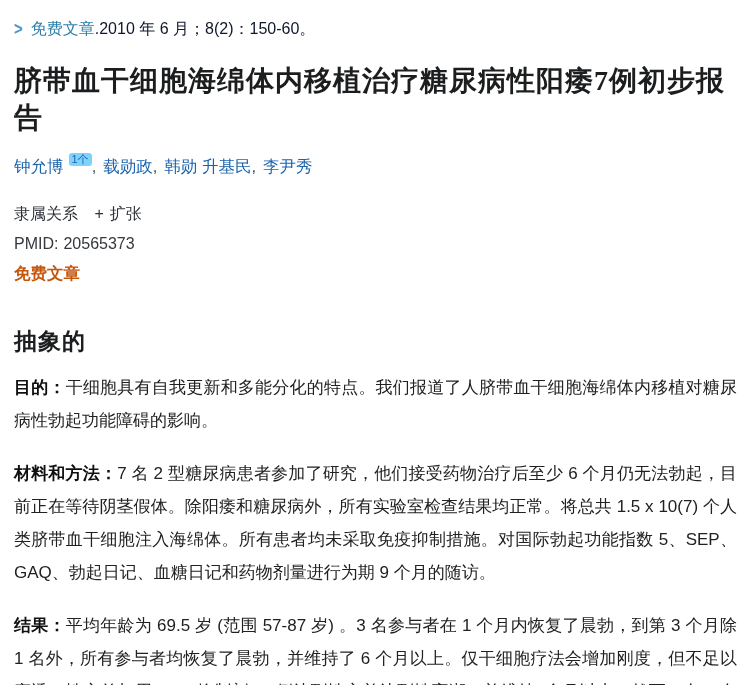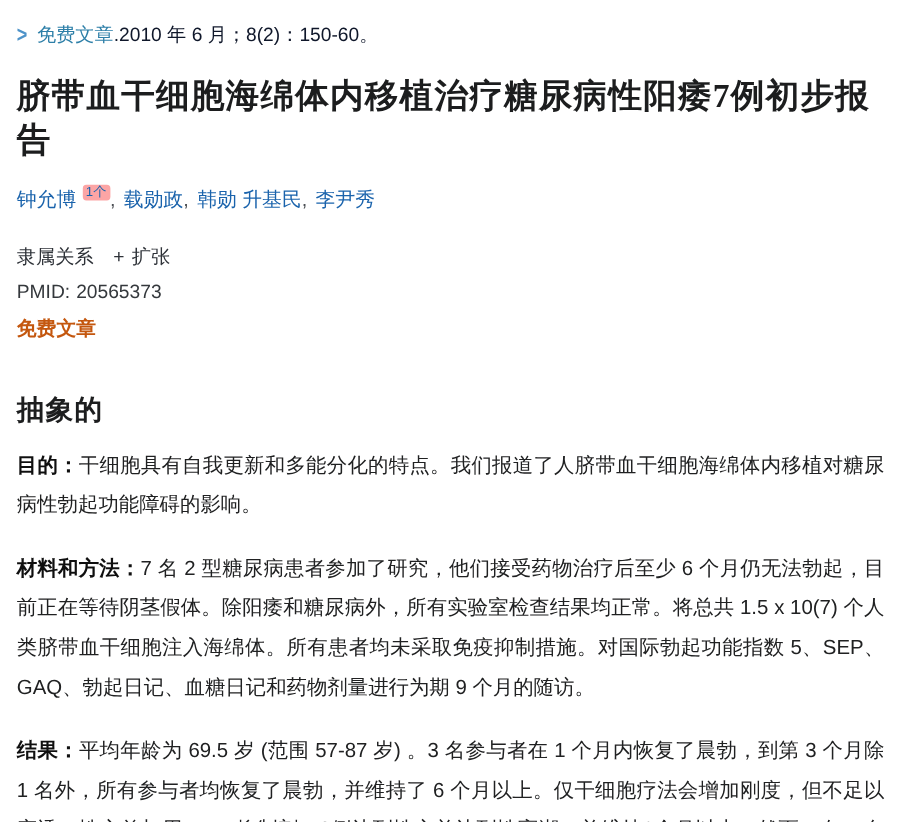--- a/index.html
+++ b/index.html
@@ -54,21 +54,21 @@
     font-size: 16.5px;
   }
   .author {
     color: #1a63ac;
     text-decoration: none;
     cursor: pointer;
   }
   .aff-sup {
     font-size: 11px;
     color: #1a63ac;
-    background: #fca5a5;
+    background: #7dd3fc;
     border-radius: 3px;
     padding: 0 3px 1px 3px;
     margin-left: 5px;
     position: relative;
     top: -2px;
     cursor: pointer;
   }
   .sep { color: #4a4e53; margin-right: 7px; }
 
   

